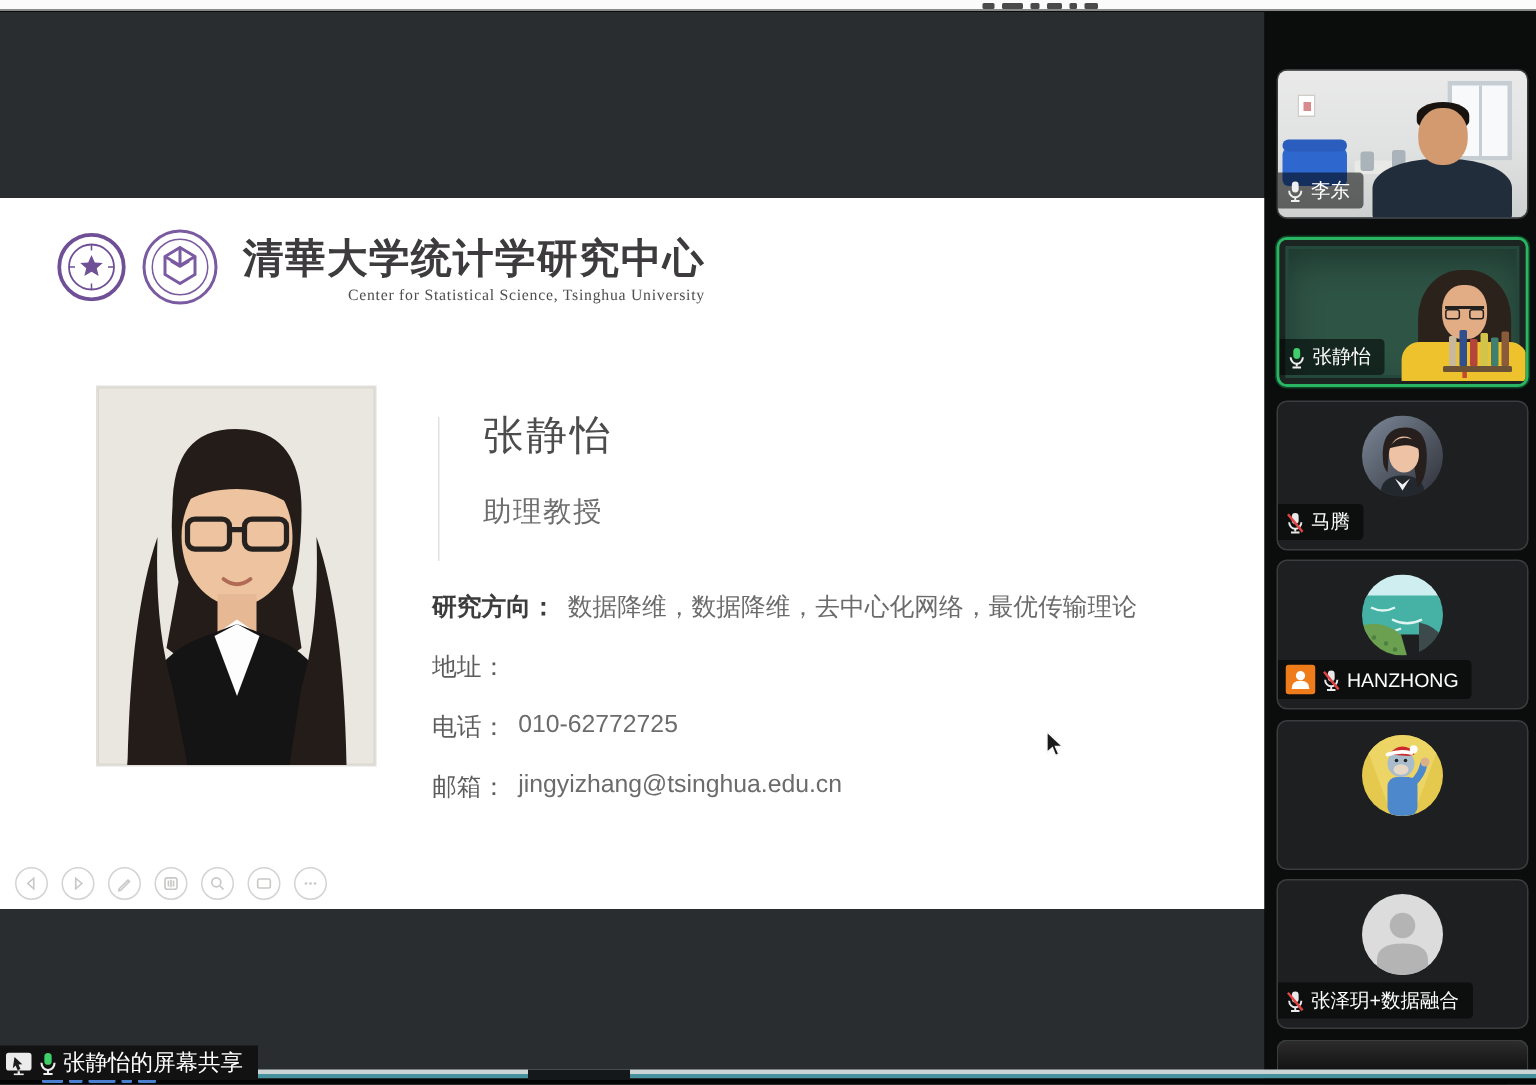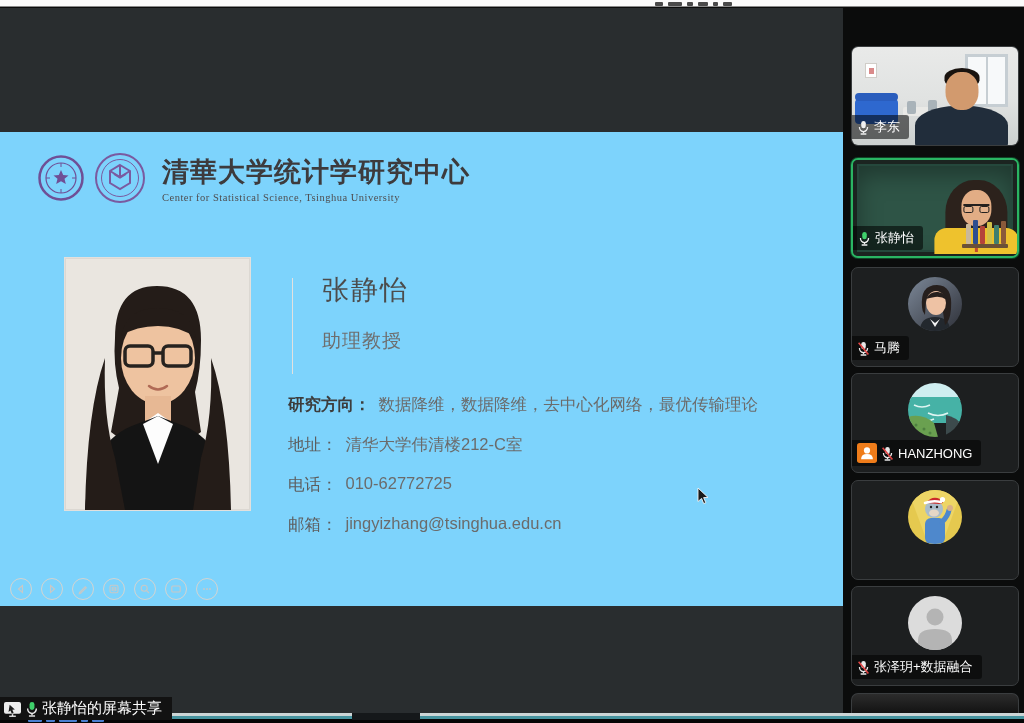--- a/index.html
+++ b/index.html
@@ -9,21 +9,21 @@
     font-family:"Liberation Sans","DejaVu Sans",sans-serif;
     background:#0b0c0c;
   }
   
   .top-strip{position:absolute;left:0;top:0;width:1024px;height:7px;background:#fbfbfb;border-bottom:1px solid #8a8a8a;}
   .top-strip .marks{position:absolute;left:655px;top:2px;display:flex;gap:5px;}
   .top-strip .marks i{display:block;height:4px;background:#4a4a4a;border-radius:1px;}
   
   .stage{position:absolute;left:0;top:8px;width:843px;height:715px;background:#292d2f;}
   
-  .slide{position:absolute;left:0;top:124px;width:843px;height:474px;background:#7dd3fc;}
+  .slide{position:absolute;left:0;top:124px;width:843px;height:474px;background:#ffffff;text-align:right;}
   .org{position:absolute;left:38px;top:20px;display:flex;align-items:center;}
   .seal{border-radius:50%;display:flex;align-items:center;justify-content:center;}
   .seal svg{display:block;}
   .org-titles{margin-left:16px;}
   .org-zh{font-size:27px;color:#3d3b3d;font-weight:600;letter-spacing:1px;font-family:"Liberation Serif","DejaVu Serif",serif;}
   .org-en{font-size:10.5px;color:#4f4d4f;margin-top:2px;letter-spacing:0.5px;font-family:"Liberation Serif","DejaVu Serif",serif;}
   .portrait{position:absolute;left:65px;top:126px;width:185px;height:252px;box-shadow:0 0 0 1px #e2e0dd;}
   .portrait svg{display:block;}
   .name-divider{position:absolute;left:292px;top:146px;width:1px;height:96px;background:#e3e1de;}
   .person-name{position:absolute;left:322px;top:140px;font-size:27px;color:#4c4c4c;letter-spacing:2px;}
@@ -163,21 +163,20 @@
       <div class="person-name">张静怡</div>
       <div class="person-title">助理教授</div>
 
       <div class="fields">
         <div class="field-row first">
           <span class="lbl">研究方向：</span>
           <span class="val">数据降维，数据降维，去中心化网络，最优传输理论</span>
         </div>
         <div class="field-row">
           <span class="lbl">地址：</span>
-          <span class="val">清华大学伟清楼212-C室</span>
         </div>
         <div class="field-row">
           <span class="lbl">电话：</span>
           <span class="val">010-62772725</span>
         </div>
         <div class="field-row">
           <span class="lbl">邮箱：</span>
           <span class="val">jingyizhang@tsinghua.edu.cn</span>
         </div>
       </div>

